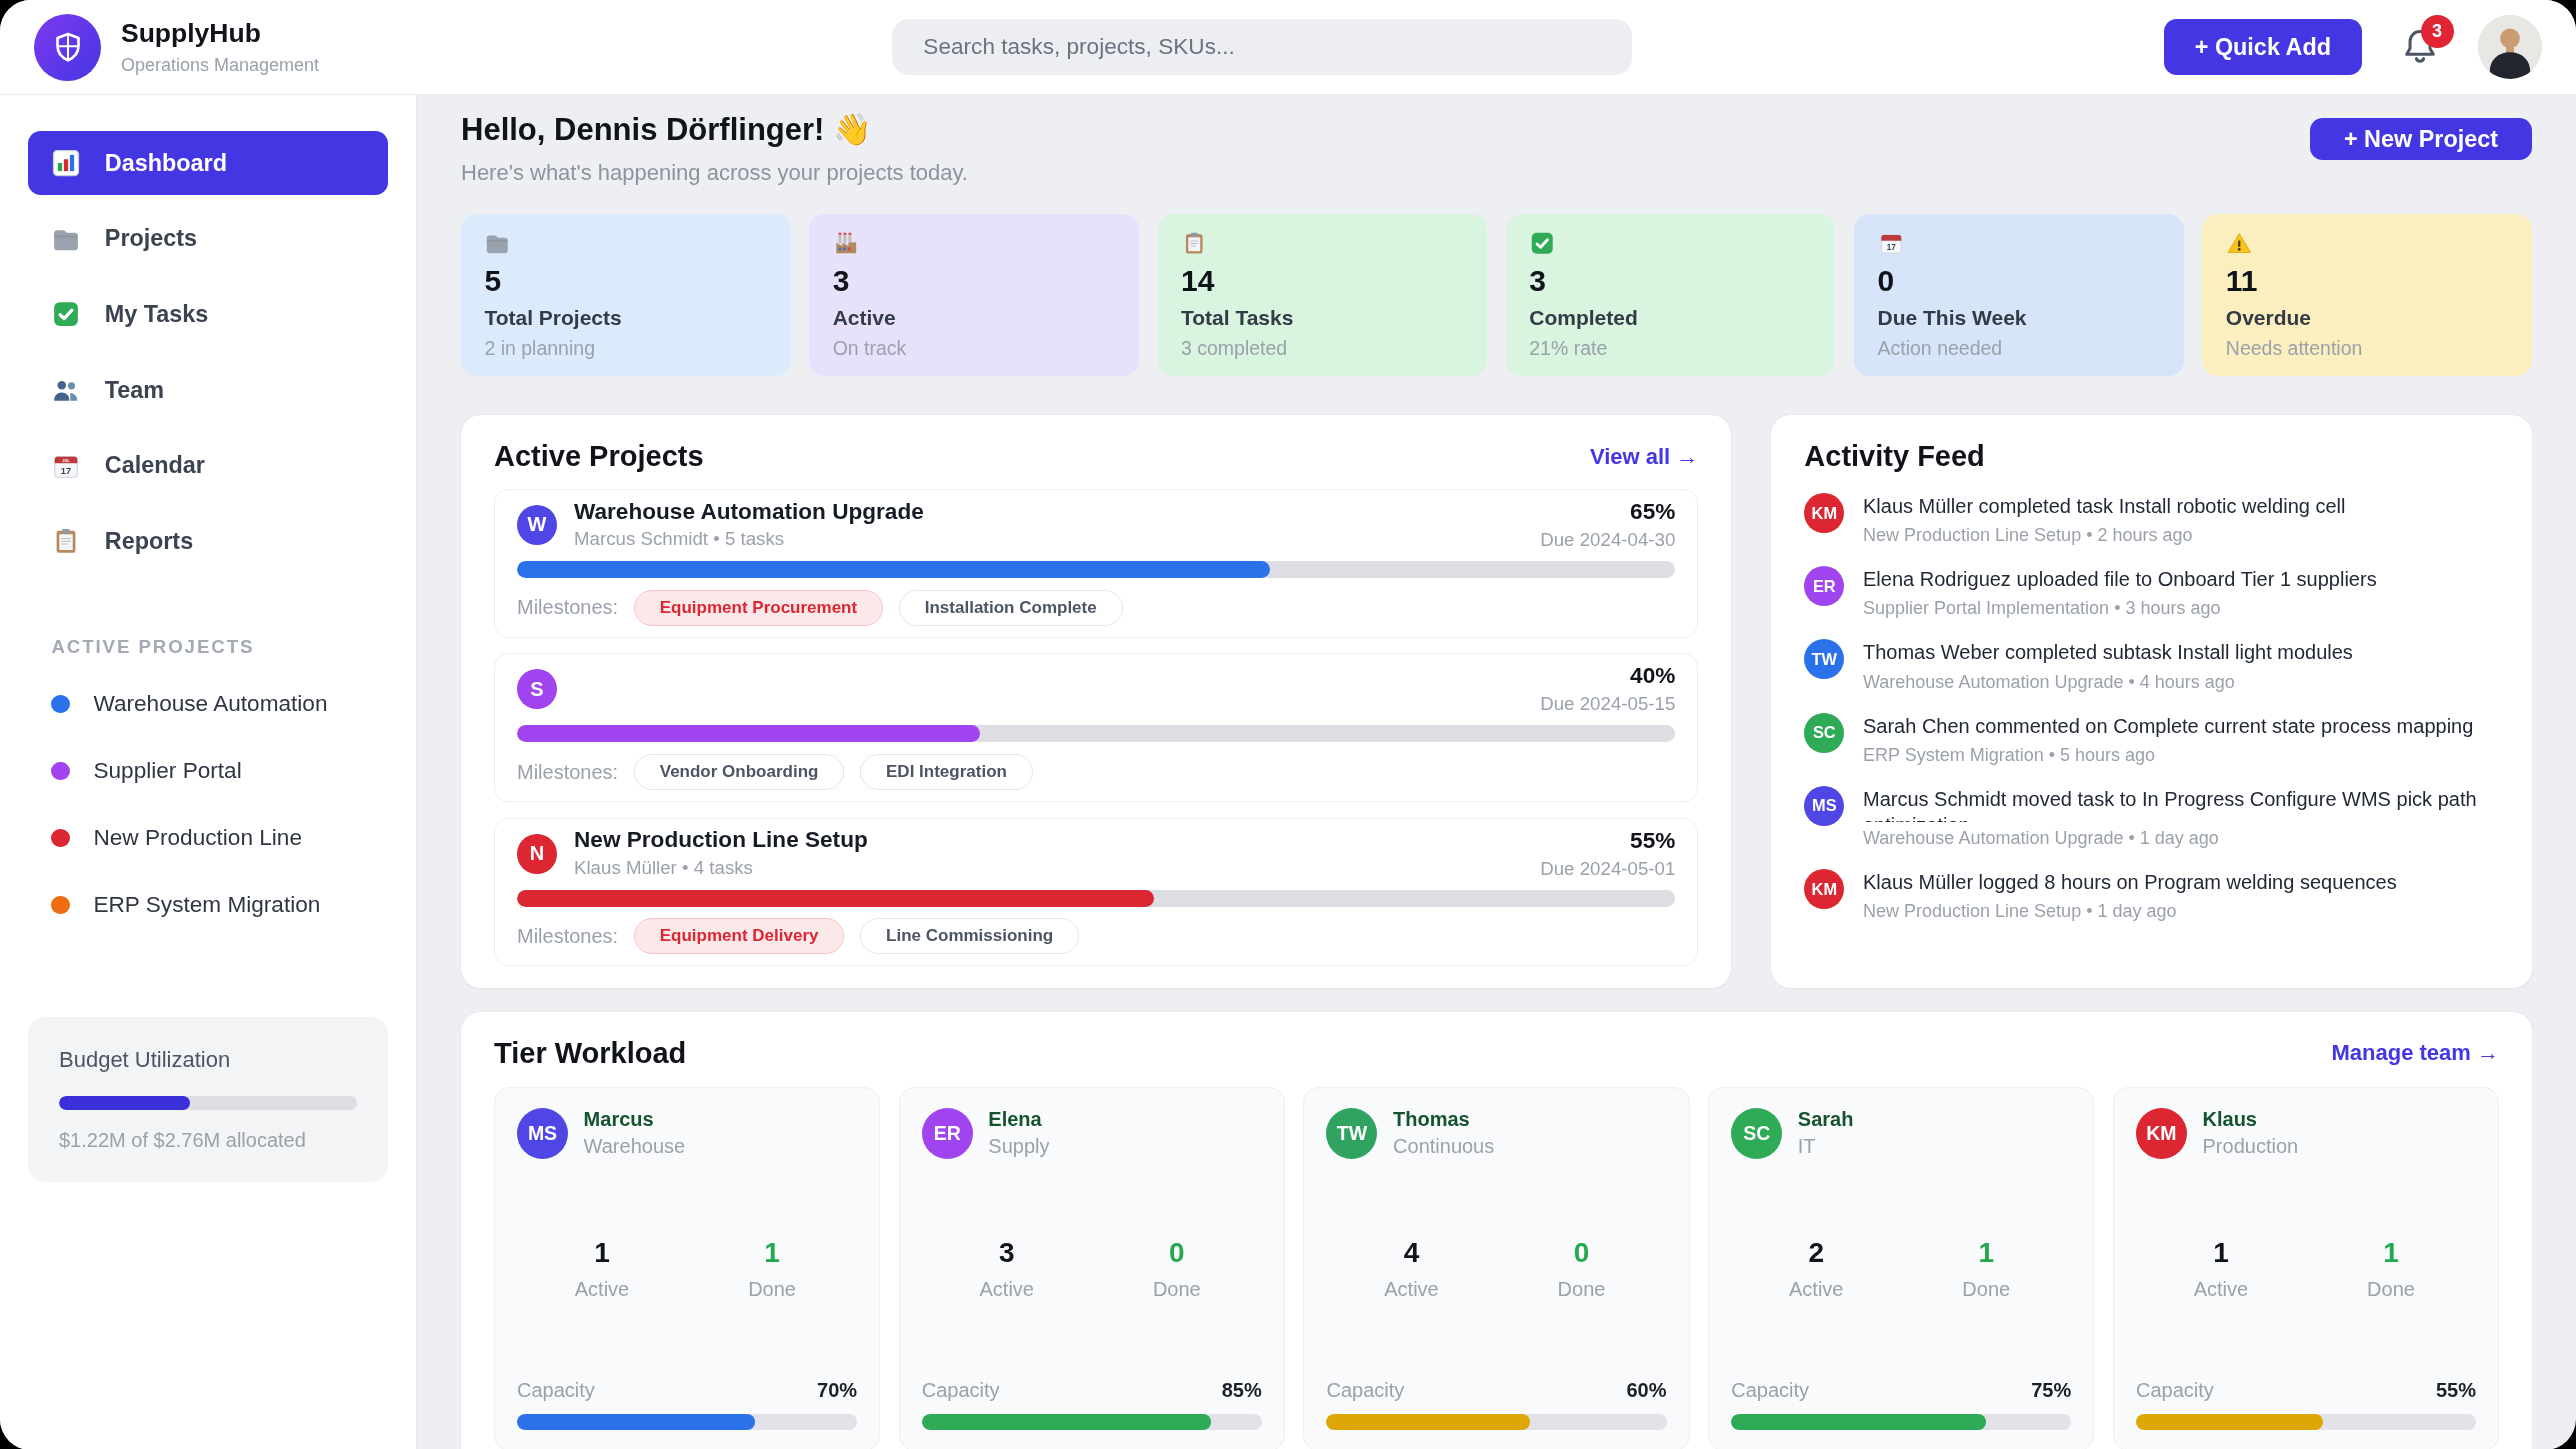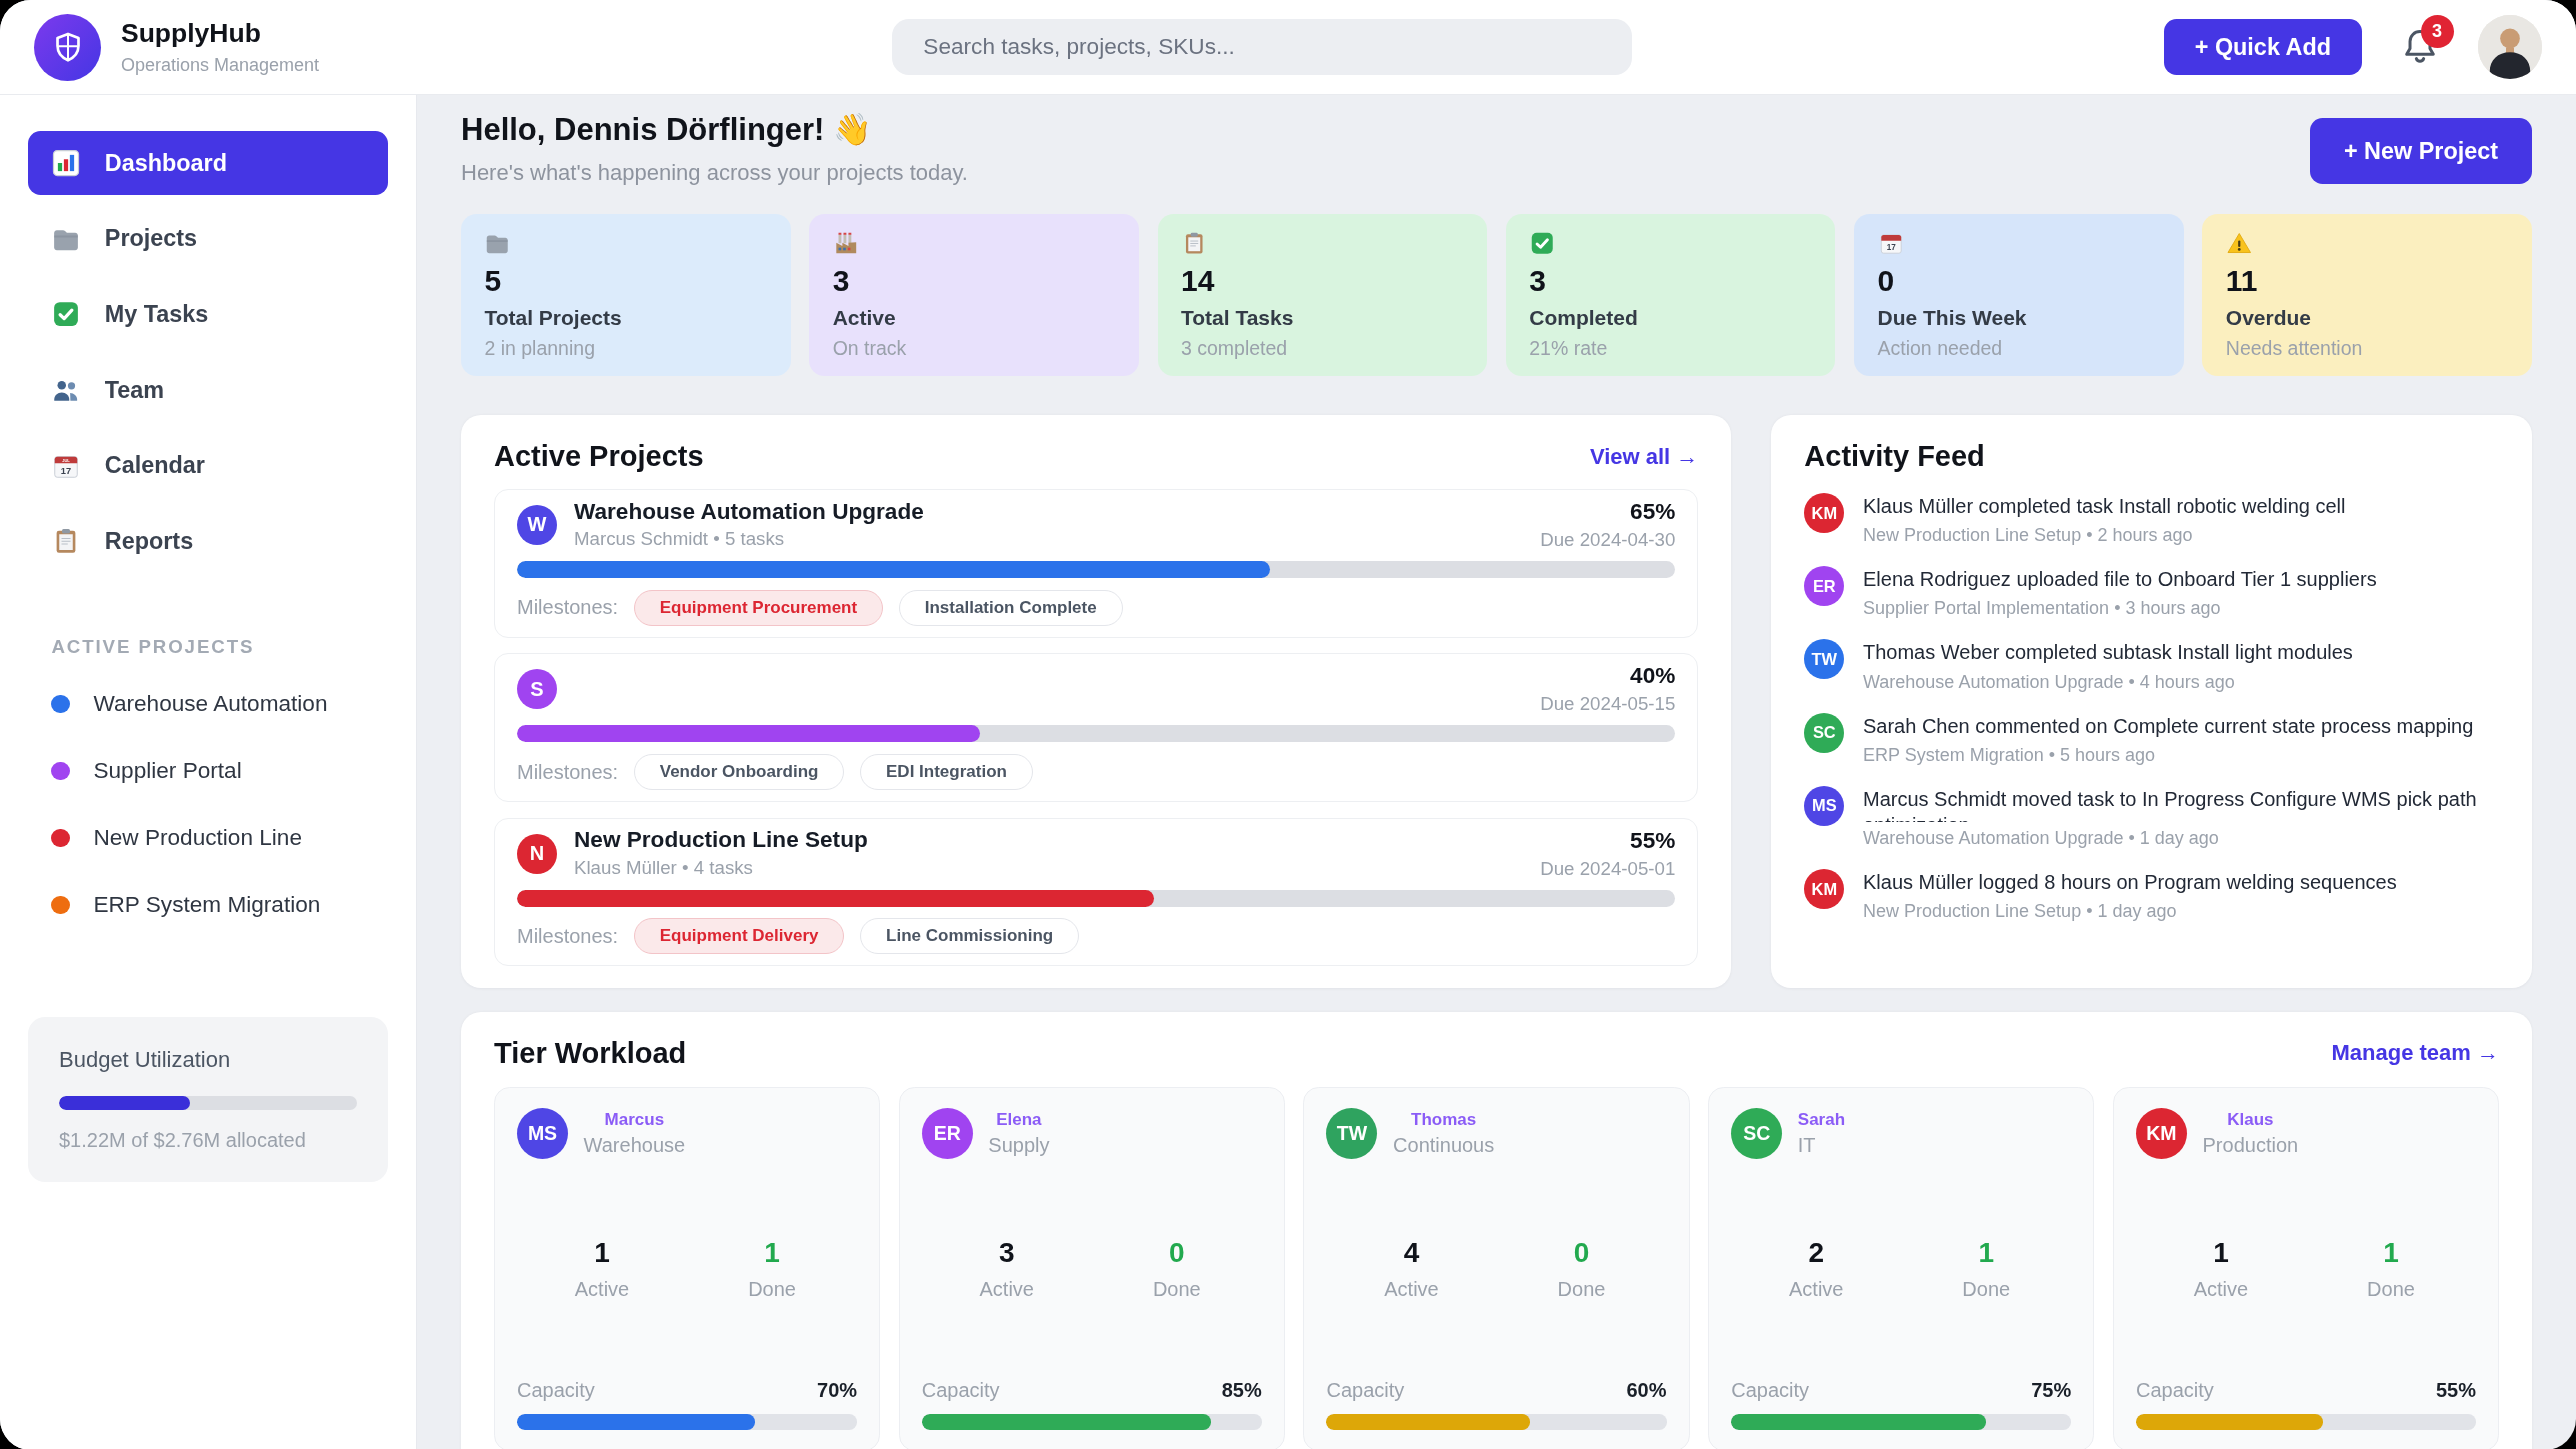--- a/index.html
+++ b/index.html
@@ -54,21 +54,21 @@
   .budget-title { font-size:22px; color:#4b5563; font-weight:400; }
   .budget-bar { margin:23.4px 0 18.7px; height:14px; border-radius:7px; background:#dcdee3; overflow:hidden; }
   .budget-fill { height:100%; border-radius:7px; }
   .budget-caption { font-size:20px; color:#9aa1ab; }
 
   
   main { flex:1; min-width:0; padding:15.6px 44px 0; overflow:hidden; }
   .greet-row { display:flex; justify-content:space-between; align-items:flex-start; }
   h1 { margin:0; font-size:31px; font-weight:800; color:#10131a; }
   .subtitle { margin-top:12.5px; font-size:22px; color:#8d939e; }
-  .btn-new { font-size:23.4px; height:66px; padding:0 34px; margin-top:7.8px;text-align:right; }
+  .btn-new { font-size:23.4px; height:42px; padding:0 34px; margin-top:7.8px;text-align:right; }
 
   .stats { display:grid; grid-template-columns:repeat(6,1fr); gap:18.7px; margin-top:28px; }
   .stat { border-radius:15.6px; padding:15.6px 23.4px; }
   .stat-icon { height:28px; display:flex; }
   .stat-value { font-size:30px; font-weight:800; color:#10131a; margin-top:6.2px; }
   .stat-label { font-size:21px; font-weight:700; color:#333b46; margin-top:7.8px; }
   .stat-caption { font-size:19.5px; color:#9aa1ab; margin-top:7.8px; }
 
   .panels { display:grid; grid-template-columns:1.67fr 1fr; gap:40px; margin-top:39px; }
   .panel { background:#fff; border-radius:20px; padding:25px 33px 22px;
@@ -101,21 +101,21 @@
   .ftext.clip { max-height:36px; overflow:hidden; }
   .fmeta { font-size:18px; color:#9aa1ab; margin-top:6.2px; }
 
   .team-panel { margin-top:23.4px; }
   .members { display:grid; grid-template-columns:repeat(5,1fr); gap:18.7px; margin-top:17px; }
   .member { height:364px; background:#f9fafb; border:1.6px solid #eceef2; border-radius:15.6px;
             padding:20px 22px; display:flex; flex-direction:column; justify-content:space-between; }
   .m-head { display:flex; gap:15.6px; align-items:center; }
   .m-avatar { width:51px; height:51px; border-radius:50%; color:#fff; font-size:19.5px; font-weight:700;
               display:flex; align-items:center; justify-content:center; flex:none; }
-  .m-name { font-size:17px; font-weight:700; color:#8b5cf6;text-align:center; }
+  .m-name { font-size:20px; font-weight:700; color:#14532d; }
   .m-dept { font-size:20px; color:#9aa1ab; margin-top:3.9px; }
   .m-stats { display:flex; }
   .m-stat { flex:1; text-align:center; }
   .m-val { font-size:28px; font-weight:800; color:#10131a; }
   .m-val.done { color:#22a94e; }
   .m-lab { font-size:20px; color:#9aa1ab; margin-top:9.3px; }
   .m-cap-row { display:flex; justify-content:space-between; font-size:20px; }
   .cap-label { color:#9aa1ab; }
   .cap-pct { font-weight:800; color:#1a2029; }
   .m-bar { height:15.6px; border-radius:7.8px; background:#e1e3e8; margin-top:12.5px; overflow:hidden; }

